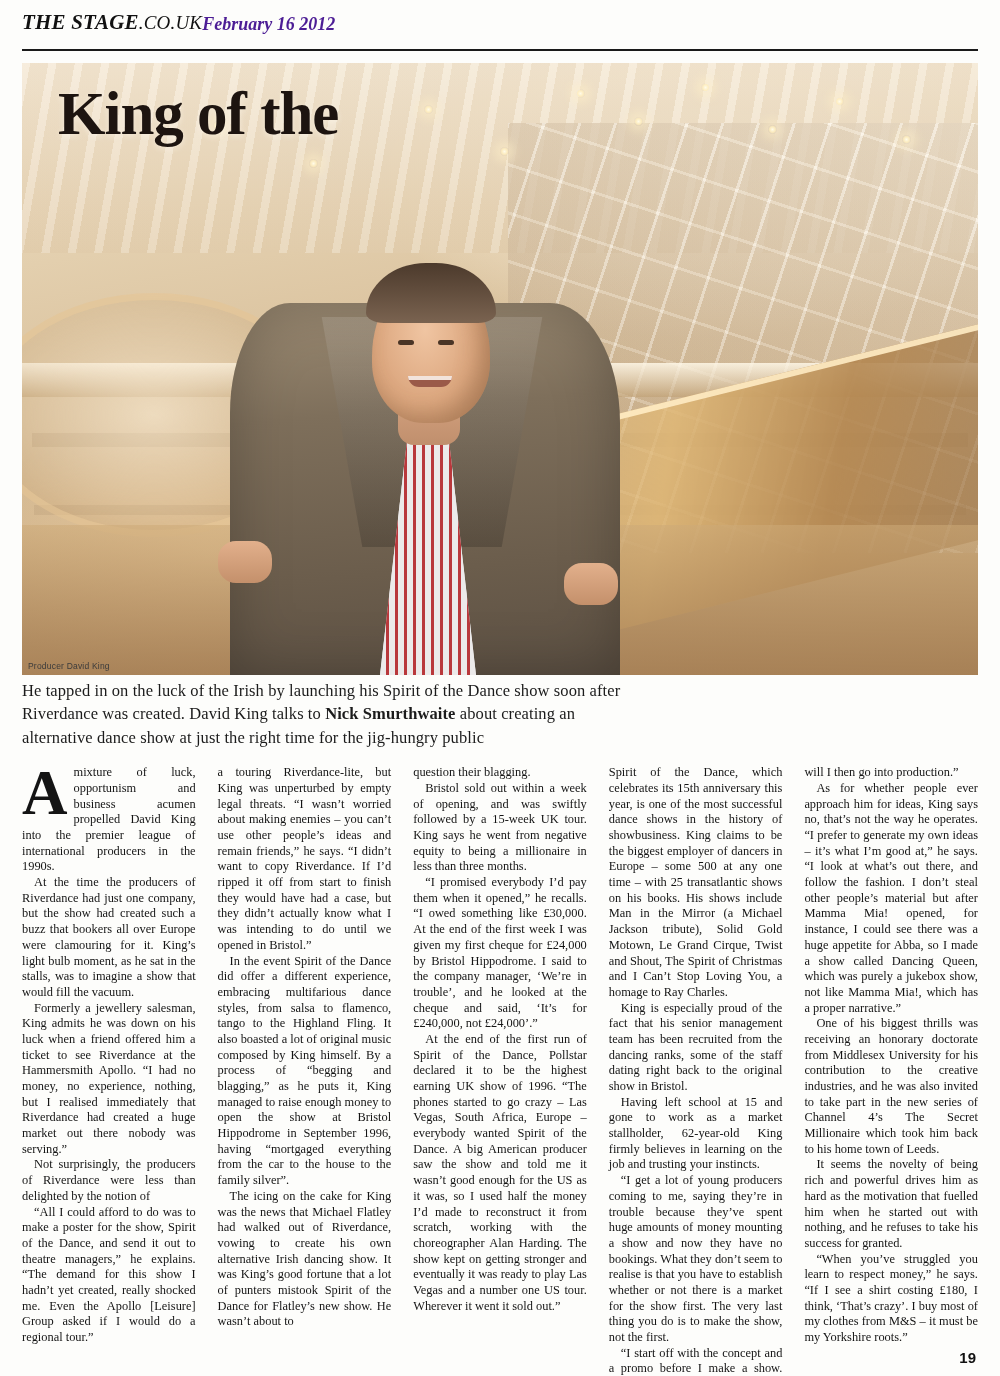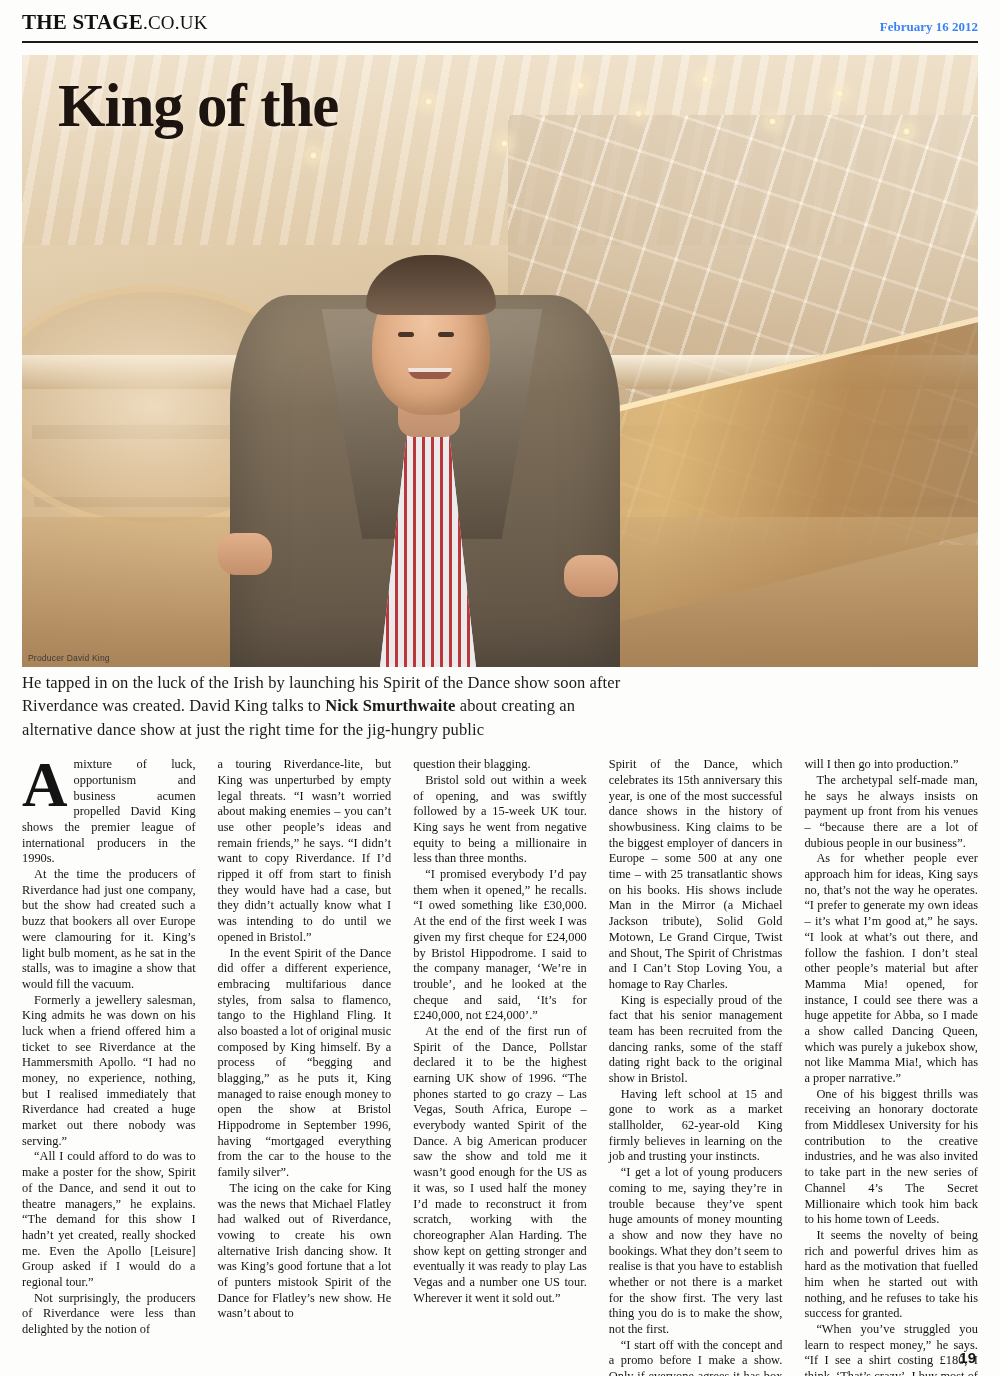--- a/index.html
+++ b/index.html
@@ -21,38 +21,39 @@
     box-sizing: border-box;
     padding: 0 22px;
     position: relative;
     background: #fdfdfb;
   }
 
   
   .masthead {
     display: flex;
     align-items: flex-end;
-    justify-content: space-between;
-    padding: 10px 0 6px 0;
+    justify-content: flex-start;
+    padding: 10px 0 14px 0;
     border-bottom: 2px solid #1a1a1a;
+    font-style: italic;
   }
   .brand {
     font-family: "Liberation Serif", serif;
     font-size: 21px;
     letter-spacing: .2px;
     font-weight: 700;
     color: #111;
   }
   .brand .brand-main { font-weight: 700; }
   .brand .brand-suffix { font-weight: 400; font-size: 19px; }
   .issue-date {
     font-family: "Liberation Serif", serif;
-    font-size: 13px;
-    font-weight: 700;
-    color: #3b82f6;
+    font-size: 18px;
+    font-weight: 700;
+    color: #4c1d95;
   }
 
   
   .hero {
     position: relative;
     margin-top: 12px;
     width: 956px;
     height: 612px;
     overflow: hidden;
     background: #c4b5fd;
@@ -301,25 +302,25 @@
     <div class="caption">Producer David King</div>
   </div>
 
   <div class="standfirst">
     <span>He tapped in on the luck of the Irish by launching his Spirit of the Dance show soon after Riverdance was created. David King talks to </span><b>Nick Smurthwaite</b><span> about creating an alternative dance show at just the right time for the jig-hungry public</span>
   </div>
 
   <div class="columns">
 
     <div class="col">
-      <p class="first dropcap-para"><span class="dropcap">A</span><span>mixture of luck, opportunism and business acumen propelled David King shows the premier league of international producers in the 1990s.</span></p>
+      <p class="first dropcap-para"><span class="dropcap">A</span><span>mixture of luck, opportunism and business acumen propelled David King into the premier league of international producers in the 1990s.</span></p>
       <p>At the time the producers of Riverdance had just one company, but the show had created such a buzz that bookers all over Europe were clamouring for it. King’s light bulb moment, as he sat in the stalls, was to imagine a show that would fill the vacuum.</p>
       <p>Formerly a jewellery salesman, King admits he was down on his luck when a friend offered him a ticket to see Riverdance at the Hammersmith Apollo. “I had no money, no experience, nothing, but I realised immediately that Riverdance had created a huge market out there nobody was serving.”</p>
+      <p>Not surprisingly, the producers of Riverdance were less than delighted by the notion of</p>
       <p>“All I could afford to do was to make a poster for the show, Spirit of the Dance, and send it out to theatre managers,” he explains. “The demand for this show I hadn’t yet created, really shocked me. Even the Apollo [Leisure] Group asked if I would do a regional tour.”</p>
-      <p>Not surprisingly, the producers of Riverdance were less than delighted by the notion of</p>
     </div>
 
     <div class="col">
       <p class="first">a touring Riverdance-lite, but King was unperturbed by empty legal threats. “I wasn’t worried about making enemies – you can’t use other people’s ideas and remain friends,” he says. “I didn’t want to copy Riverdance. If I’d ripped it off from start to finish they would have had a case, but they didn’t actually know what I was intending to do until we opened in Bristol.”</p>
       <p>In the event Spirit of the Dance did offer a different experience, embracing multifarious dance styles, from salsa to flamenco, tango to the Highland Fling. It also boasted a lot of original music composed by King himself. By a process of “begging and blagging,” as he puts it, King managed to raise enough money to open the show at Bristol Hippodrome in September 1996, having “mortgaged everything from the car to the house to the family silver”.</p>
       <p>The icing on the cake for King was the news that Michael Flatley had walked out of Riverdance, vowing to create his own alternative Irish dancing show. It was King’s good fortune that a lot of punters mistook Spirit of the Dance for Flatley’s new show. He wasn’t about to</p>
     </div>
 
     <div class="col">
       <p class="first">question their blagging.</p>
@@ -331,21 +332,20 @@
     <div class="col">
       <p class="first">Spirit of the Dance, which celebrates its 15th anniversary this year, is one of the most successful dance shows in the history of showbusiness. King claims to be the biggest employer of dancers in Europe – some 500 at any one time – with 25 transatlantic shows on his books. His shows include Man in the Mirror (a Michael Jackson tribute), Solid Gold Motown, Le Grand Cirque, Twist and Shout, The Spirit of Christmas and I Can’t Stop Loving You, a homage to Ray Charles.</p>
       <p>King is especially proud of the fact that his senior management team has been recruited from the dancing ranks, some of the staff dating right back to the original show in Bristol.</p>
       <p>Having left school at 15 and gone to work as a market stallholder, 62-year-old King firmly believes in learning on the job and trusting your instincts.</p>
       <p>“I get a lot of young producers coming to me, saying they’re in trouble because they’ve spent huge amounts of money mounting a show and now they have no bookings. What they don’t seem to realise is that you have to establish whether or not there is a market for the show first. The very last thing you do is to make the show, not the first.</p>
       <p>“I start off with the concept and a promo before I make a show. Only if everyone agrees it has box office potential – plus six to nine months’ pre bookings –</p>
     </div>
 
     <div class="col">
       <p class="first">will I then go into production.”</p>
-      <p>The archetypal self-made man, he says he always insists on payment up front from his venues – “because there are a lot of dubious people in our business”.</p>
       <p>As for whether people ever approach him for ideas, King says no, that’s not the way he operates. “I prefer to generate my own ideas – it’s what I’m good at,” he says. “I look at what’s out there, and follow the fashion. I don’t steal other people’s material but after Mamma Mia! opened, for instance, I could see there was a huge appetite for Abba, so I made a show called Dancing Queen, which was purely a jukebox show, not like Mamma Mia!, which has a proper narrative.”</p>
       <p>One of his biggest thrills was receiving an honorary doctorate from Middlesex University for his contribution to the creative industries, and he was also invited to take part in the new series of Channel 4’s The Secret Millionaire which took him back to his home town of Leeds.</p>
       <p>It seems the novelty of being rich and powerful drives him as hard as the motivation that fuelled him when he started out with nothing, and he refuses to take his success for granted.</p>
       <p>“When you’ve struggled you learn to respect money,” he says. “If I see a shirt costing £180, I think, ‘That’s crazy’. I buy most of my clothes from M&amp;S – it must be my Yorkshire roots.”</p>
     </div>
 
   </div>
 
   <div class="folio">19</div>
 </div>

